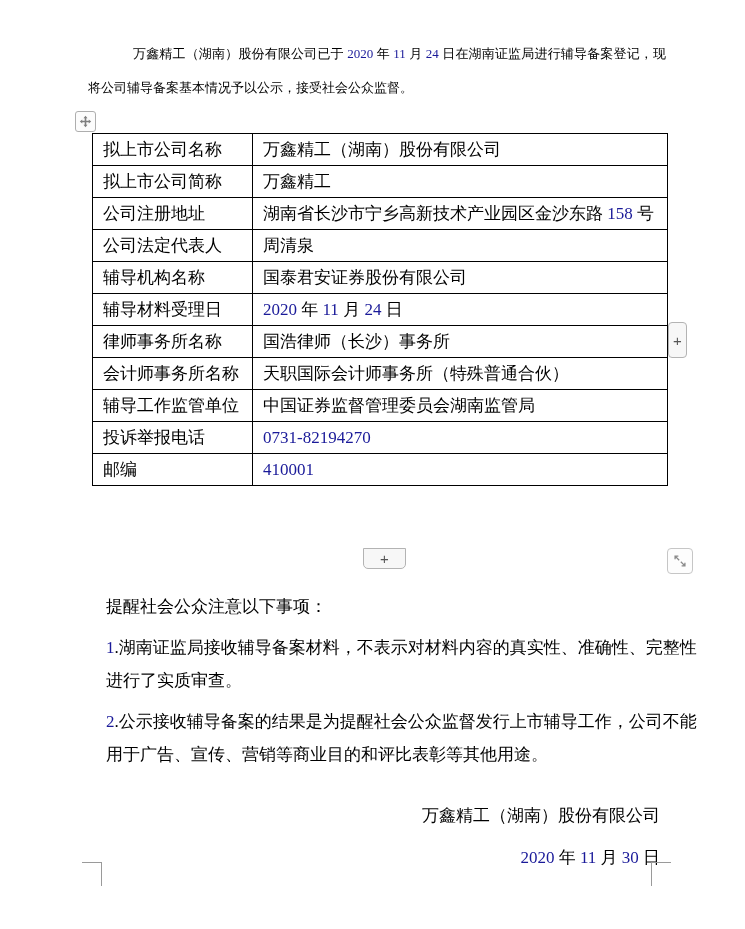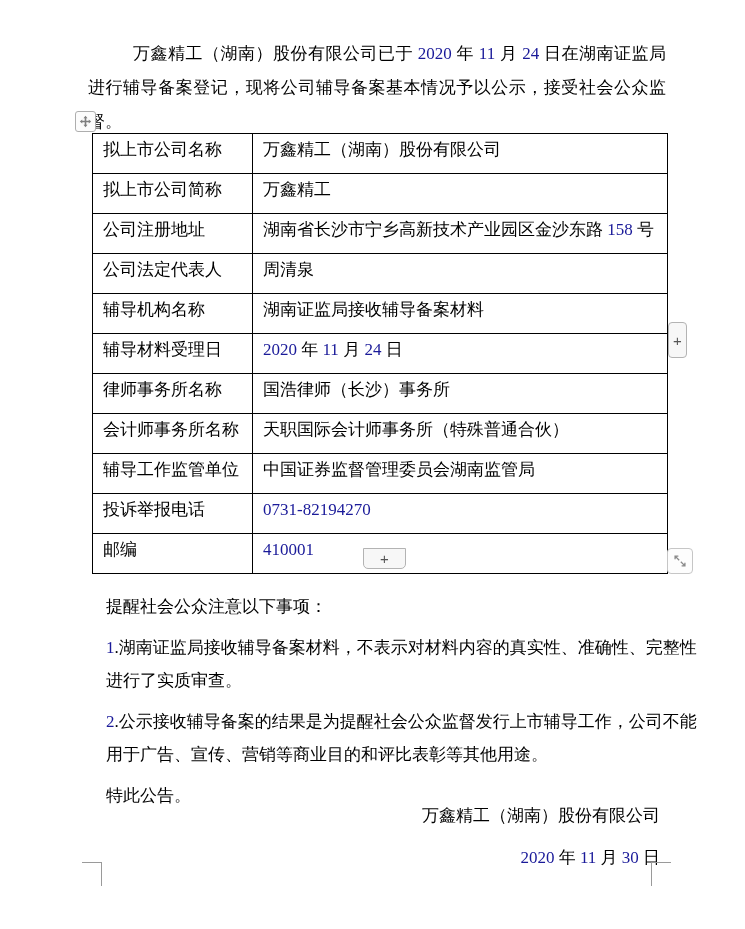--- a/index.html
+++ b/index.html
@@ -13,21 +13,21 @@
     color: #000000;
     overflow: hidden;
   }
   .num { color: #1a1a99; }
 
   
   .intro {
     position: absolute;
     left: 88px; top: 37px;
     width: 578px;
-    font-size: 17px;
+    font-size: 13px;
     line-height: 34px;
     text-indent: 45px;
     margin: 0;
     text-align: justify;
   }
 
   
   .move-handle {
     position: absolute;
     left: 75px; top: 111px;
@@ -43,21 +43,21 @@
   table.info {
     position: absolute;
     left: 92px; top: 133px;
     border-collapse: collapse;
     table-layout: fixed;
     font-size: 17px;
   }
   table.info td {
     border: 1px solid #000000;
     height: 31px;
-    padding: 0 0 8px 10px;
+    padding: 0 0 0 10px;
     vertical-align: middle;
     white-space: nowrap;
     overflow: hidden;
   }
   td.lbl { width: 149px; }
   td.val { width: 404px; }
 
   
   .add-col-btn {
     position: absolute;
@@ -149,21 +149,21 @@
       <tr>
         <td class="lbl">公司注册地址</td>
         <td class="val">湖南省长沙市宁乡高新技术产业园区金沙东路 <span class="num">158</span> 号</td>
       </tr>
       <tr>
         <td class="lbl">公司法定代表人</td>
         <td class="val">周清泉</td>
       </tr>
       <tr>
         <td class="lbl">辅导机构名称</td>
-        <td class="val">湖南证监局接收辅导备案材料</td>
+        <td class="val">国泰君安证券股份有限公司</td>
       </tr>
       <tr>
         <td class="lbl">辅导材料受理日</td>
         <td class="val"><span class="num">2020</span> 年 <span class="num">11</span> 月 <span class="num">24</span> 日</td>
       </tr>
       <tr>
         <td class="lbl">律师事务所名称</td>
         <td class="val">国浩律师（长沙）事务所</td>
       </tr>
       <tr>
@@ -199,21 +199,20 @@
         <path d="M5 9 V5 H9 M5 5 L10 10" stroke="#8a8a8a" fill="none" stroke-width="1.6"></path>
         <path d="M17 13 V17 H13 M17 17 L12 12" stroke="#8a8a8a" fill="none" stroke-width="1.6"></path>
       </svg>
     </span>
   </div>
 
   <div class="notes">
     <p>提醒社会公众注意以下事项：</p>
     <p><span class="num">1</span>.湖南证监局接收辅导备案材料，不表示对材料内容的真实性、准确性、完整性进行了实质审查。</p>
     <p><span class="num">2</span>.公示接收辅导备案的结果是为提醒社会公众监督发行上市辅导工作，公司不能用于广告、宣传、营销等商业目的和评比表彰等其他用途。</p>
-    <p>特此公告。</p>
   </div>
 
   <div class="signature">
     <div>万鑫精工（湖南）股份有限公司</div>
     <div><span class="num">2020</span> 年 <span class="num">11</span> 月 <span class="num">30</span> 日</div>
   </div>
 
   <div class="corner-mark left"></div>
   <div class="corner-mark right"></div>
 

